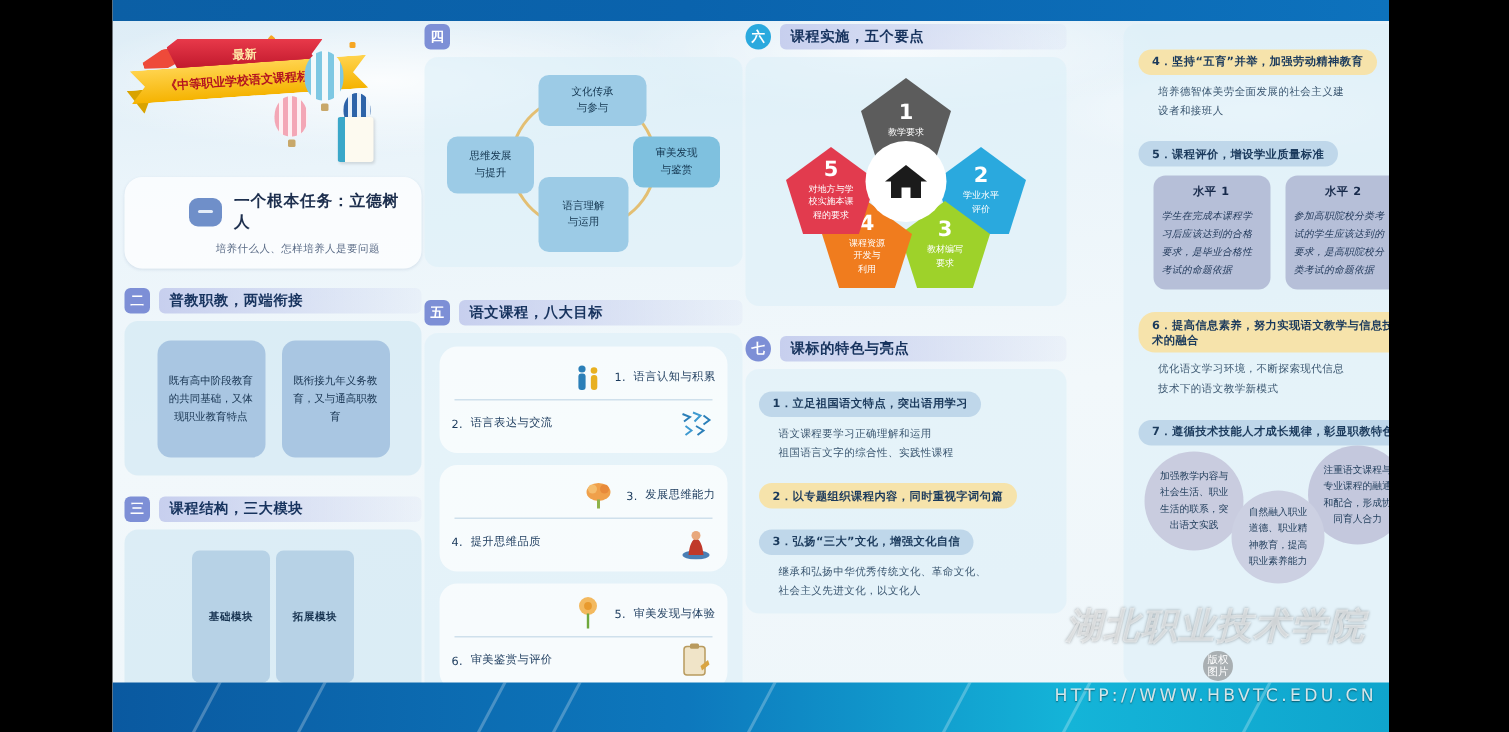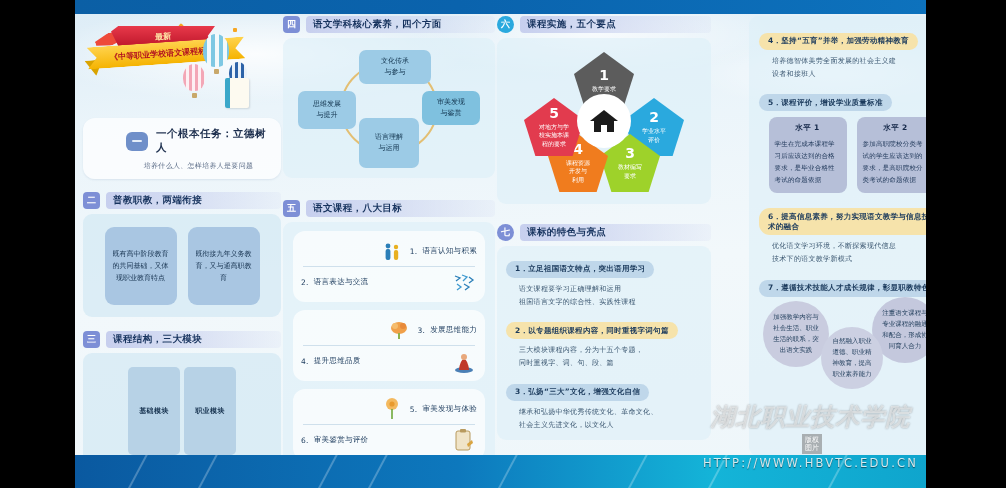--- a/index.html
+++ b/index.html
@@ -152,39 +152,39 @@
     background:#bfd7ea; line-height:1.35; }
   .hl-chip.y { background:#f6e3ab; }
   .hl-body { font-size:7px; color:#3a5670; line-height:1.85; padding:5px 2px 0 13px;
     letter-spacing:.3px; }
 
   
   .lvl2 { display:flex; gap:10px; justify-content:center; padding:6px 2px; }
   .lvl { width:78px; border-radius:8px; background:#b6bfd8; padding:6px 6px 7px; }
   .lvl h4 { font-size:7.5px; color:#16294a; text-align:center; font-weight:bold;
     margin-bottom:5px; letter-spacing:.4px; }
-  .lvl p { font-size:6.5px; color:#233b5c; line-height:1.85; letter-spacing:.2px; }
+  .lvl p { font-size:6.5px; color:#233b5c; line-height:1.85; letter-spacing:.2px;font-style:italic; }
 
   .circ3 { position:relative; height:92px; }
   .circ { position:absolute; border-radius:50%; background:#c9ccdf;
     display:flex; align-items:center; justify-content:center; text-align:center;
     font-size:6.5px; color:#24405e; line-height:1.7; padding:10px; }
   #c1 { left:4px;  top:4px;  width:66px; height:66px; }
   #c2 { right:6px; top:0px;  width:66px; height:66px; background:#c4c8dd; }
   #c3 { left:62px; bottom:0; width:62px; height:62px; background:#ccd0e2; }
 
   
   #wm { position:absolute; right:8px; bottom:18px; width:215px; text-align:center;
     pointer-events:none; }
   #wm .cn { font-size:24px; font-weight:bold; color:rgba(255,255,255,.55);
     letter-spacing:1px; font-family:"DejaVu Serif","Liberation Serif",serif;
     text-shadow:0 0 2px rgba(0,0,0,.35); font-style:italic; }
   #wm .badge { display:inline-block; vertical-align:middle; margin-left:3px;
     background:rgba(120,120,120,.55); color:#fff; font-size:7px; line-height:1.15;
-    padding:2px 3px; border-radius:0; }
+    padding:2px 3px; border-radius:10px; }
   #wm .url { margin-top:2px; font-size:11.5px; letter-spacing:2.2px;
     color:rgba(255,255,255,.82); text-shadow:0 1px 1px rgba(0,0,0,.5); }
 </style>
 </head>
 <body>
 
 <div id="root">
   <div id="poster">
 
     <div id="topbar"></div>
@@ -241,32 +241,29 @@
 
       <div class="sec-head">
         <div class="sec-num">三</div>
         <div class="sec-title-wrap">
           <div class="sec-title">课程结构，三大模块</div>
         </div>
       </div>
       <div class="panel" style="height:112px;">
         <div class="box3">
           <div class="bx">基础模块</div>
-          <div class="bx">职业模块</div>
+          <div class="bx">拓展模块</div>
         </div>
       </div>
     </div>
 
     <div class="col" id="col2">
 
       <div class="sec-head">
         <div class="sec-num">四</div>
-        <div class="sec-title-wrap">
-          <div class="sec-title">语文学科核心素养，四个方面</div>
-        </div>
       </div>
       <div class="panel pale" style="margin-bottom:22px;">
         <div class="ring-wrap">
           <div class="ring"></div>
           <div class="rbox rtop">文化传承<br>与参与</div>
           <div class="rbox rright">审美发现<br>与鉴赏</div>
           <div class="rbox rbot">语言理解<br>与运用</div>
           <div class="rbox rleft">思维发展<br>与提升</div>
         </div>
       </div>
@@ -422,21 +419,20 @@
           <div class="sec-title">课标的特色与亮点</div>
         </div>
       </div>
       <div class="panel pale" style="padding:10px 9px 6px;">
         <div class="hl-item">
           <span class="hl-chip">1．立足祖国语文特点，突出语用学习</span>
           <div class="hl-body">语文课程要学习正确理解和运用<br>祖国语言文字的综合性、实践性课程</div>
         </div>
         <div class="hl-item">
           <span class="hl-chip y">2．以专题组织课程内容，同时重视字词句篇</span>
-          <div class="hl-body">三大模块课程内容，分为十五个专题，<br>同时重视字、词、句、段、篇</div>
         </div>
         <div class="hl-item" style="margin-bottom:2px;">
           <span class="hl-chip">3．弘扬“三大”文化，增强文化自信</span>
           <div class="hl-body">继承和弘扬中华优秀传统文化、革命文化、<br>社会主义先进文化，以文化人</div>
         </div>
       </div>
     </div>
 
     <div class="col" id="col4">
       <div class="panel pale" style="padding:12px 10px 10px; margin-bottom:0; min-height:440px;">

